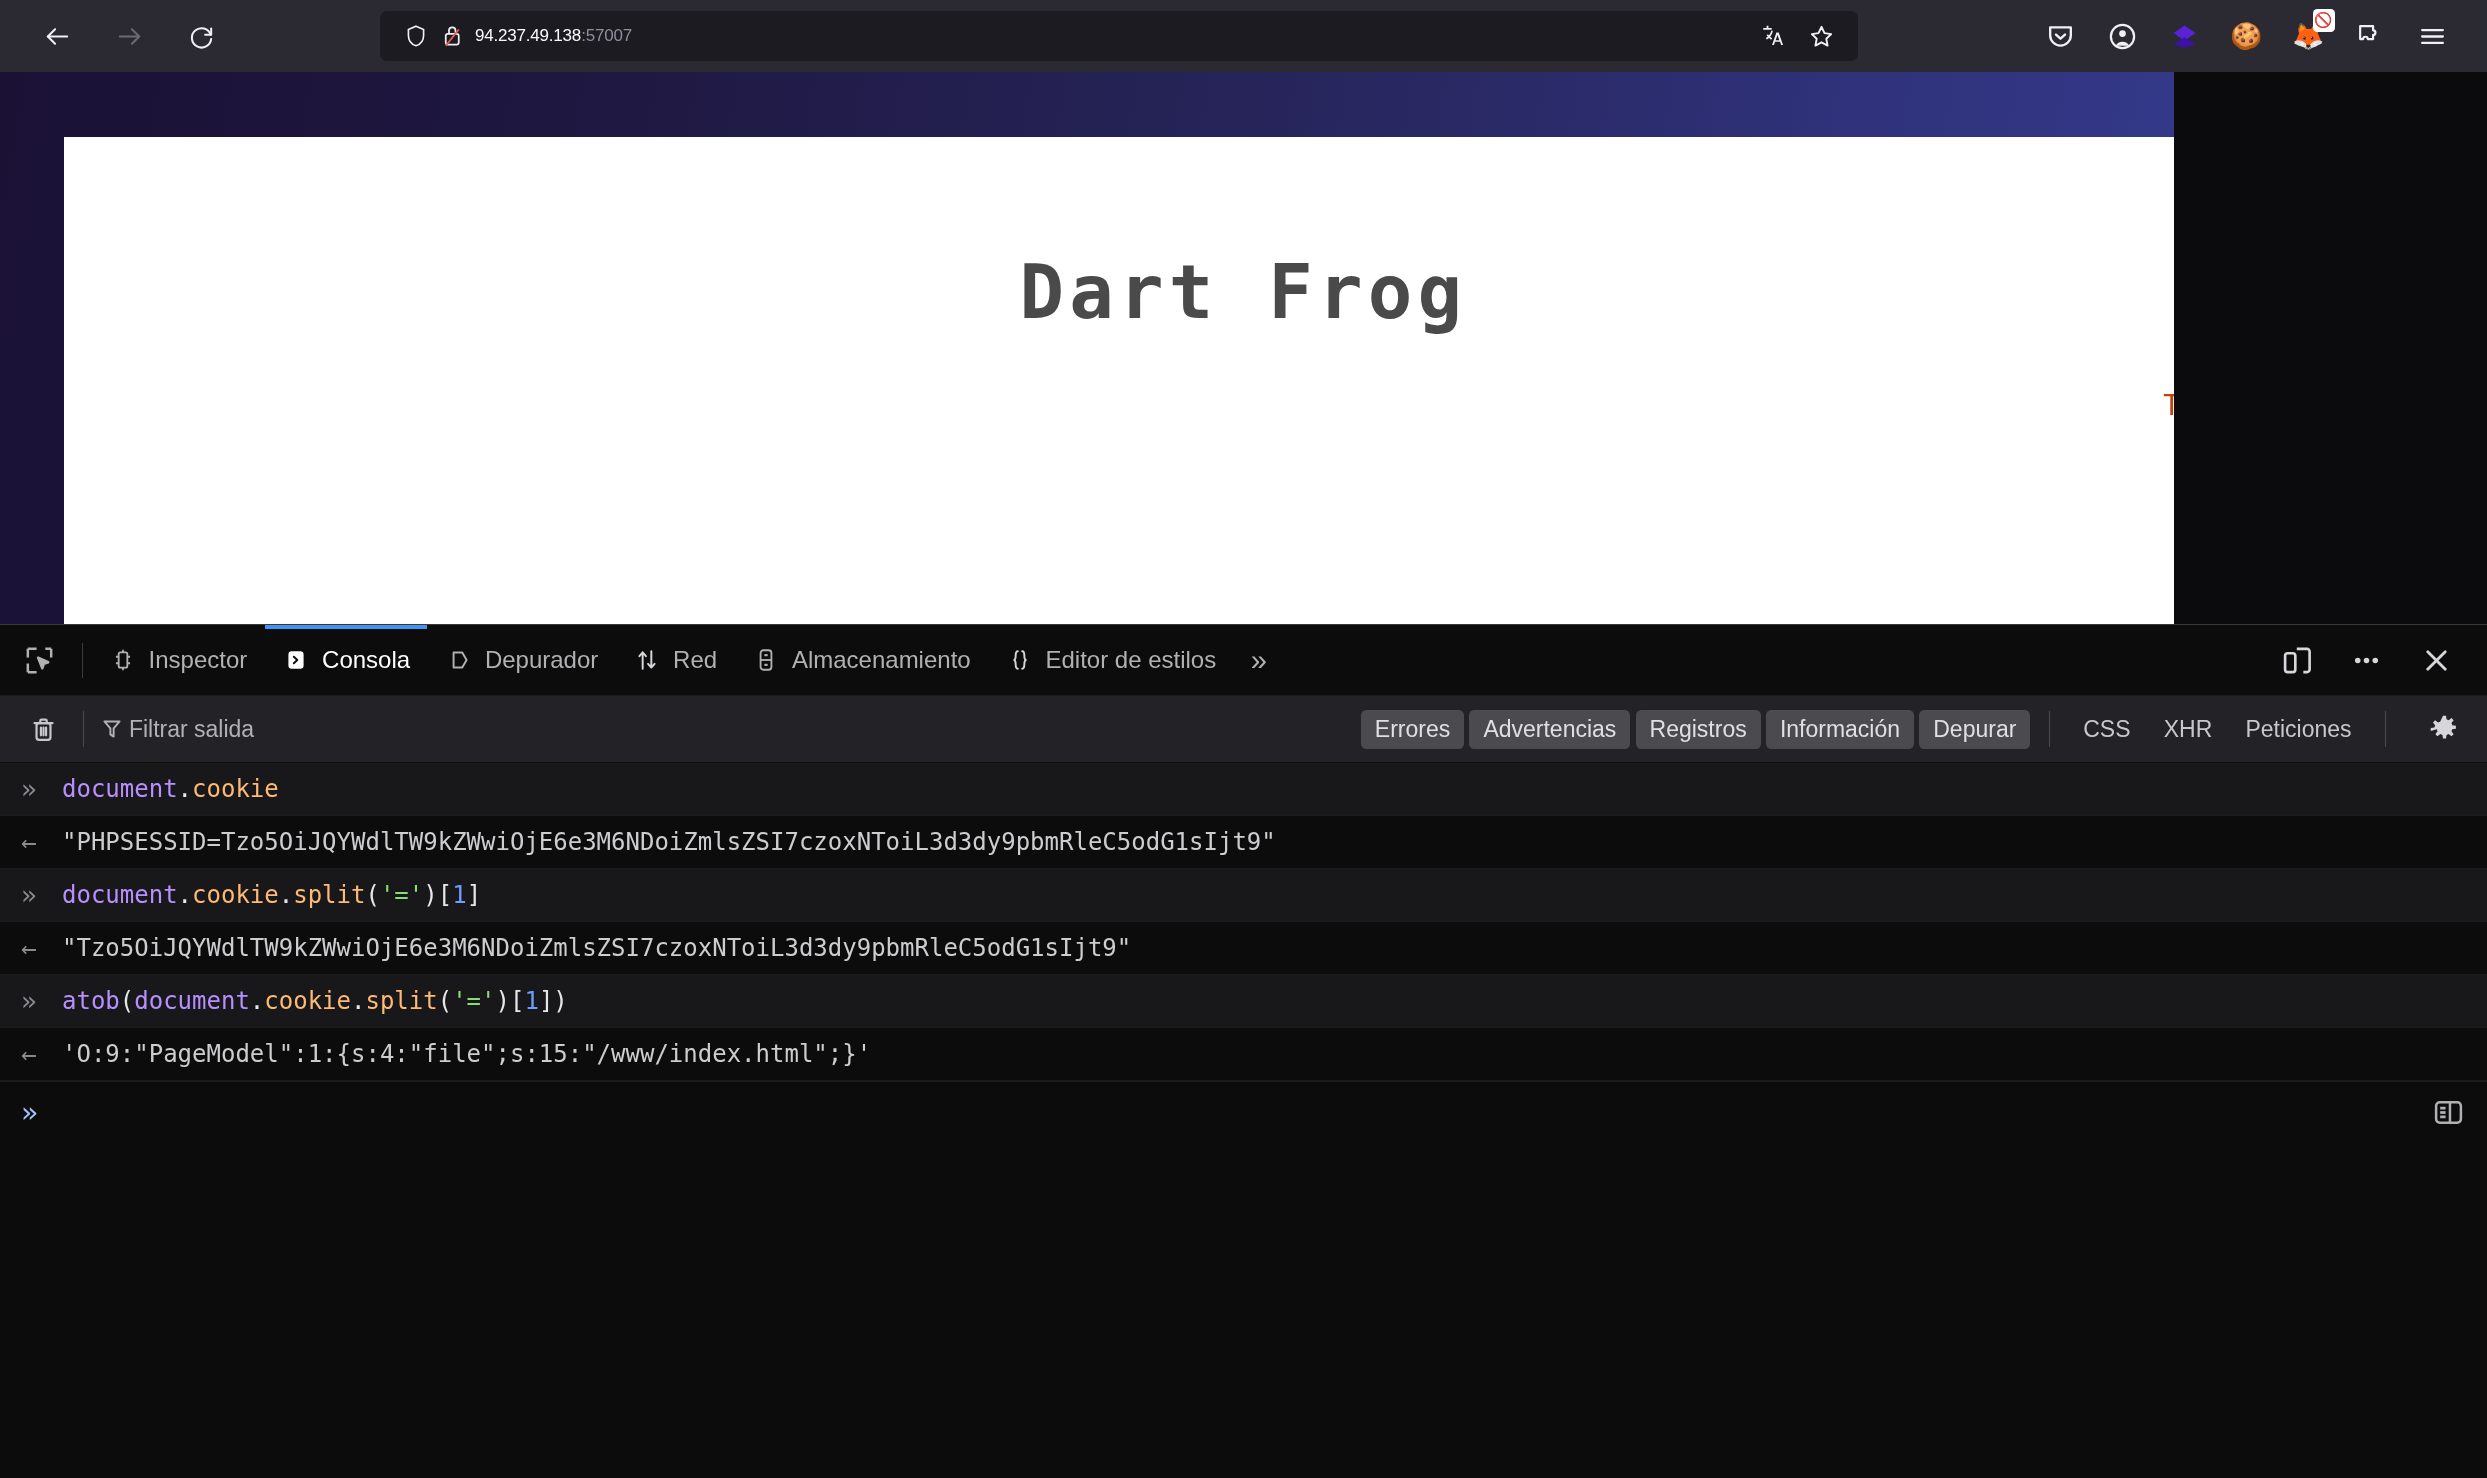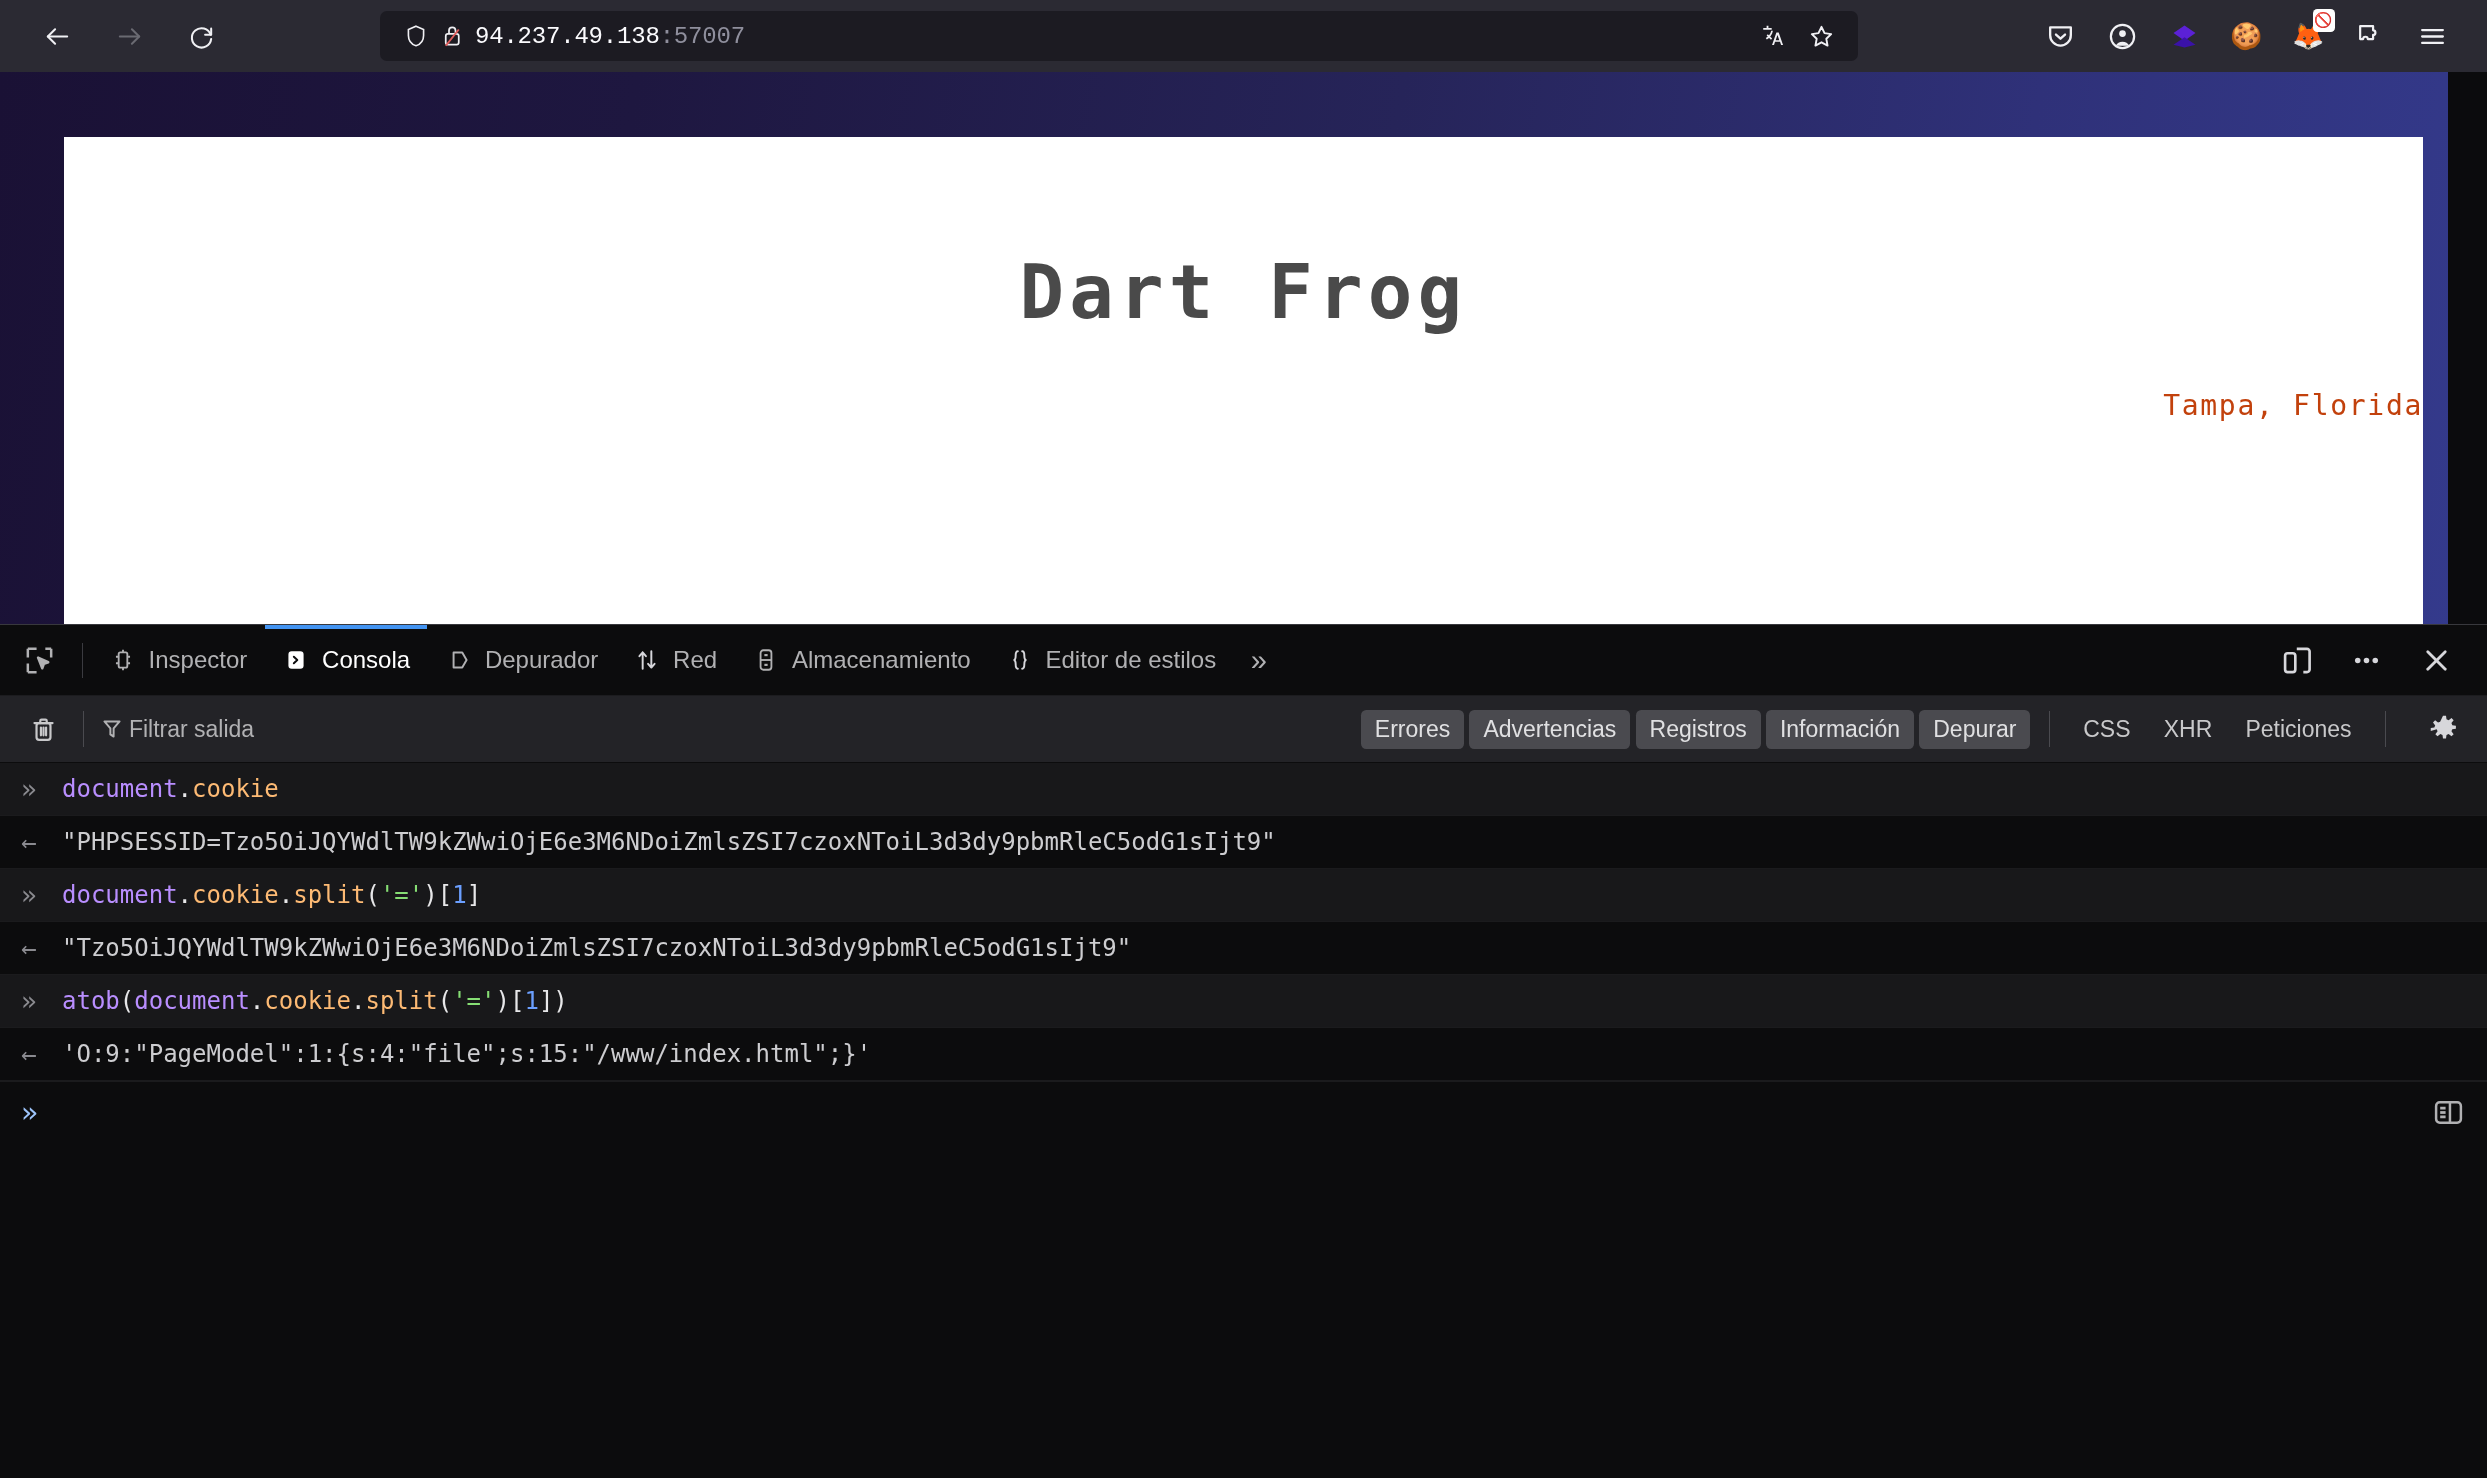--- a/index.html
+++ b/index.html
@@ -29,22 +29,22 @@
   #urlbar-wrap {
     position: absolute; left: 380px; top: 11.2px;
     width: 1478px; height: 50px;
     background: #1c1b22;
     border-radius: 7px;
     display: flex; align-items: center;
     padding: 0 22.5px;
     gap: 12px;
   }
   #urlbar-text {
-    font-family: Liberation Mono, monospace;
-    font-size: 24px;
+    font-family: Liberation Sans, sans-serif;
+    font-size: 17px;
     color: #fbfbfe;
     letter-spacing: -0.2px;
     white-space: nowrap;
   }
   #urlbar-text .port { color: #8f8f9d; }
   #urlbar-right { margin-left: auto; display: flex; align-items: center; gap: 19px; }
 
   #toolbar-right {
     margin-left: auto;
     display: flex; align-items: center; gap: 12px;
@@ -61,21 +61,21 @@
     position: absolute; top: -1.7px; right: -1.7px;
     width: 22.5px; height: 22.5px; border-radius: 4.3px;
     background: #fff;
     display: flex; align-items: center; justify-content: center;
     font-size: 14.7px; line-height: 1;
   }
 
   
   #page-viewport {
     position: absolute; top: 72px; left: 0;
-    width: 2448px; height: 606px;
+    width: 2174px; height: 606px;
     background: linear-gradient(100deg, #1a1135 0%, #1e1740 25%, #262459 55%, #2f3179 80%, #343a8c 100%);
     overflow: hidden;
   }
   #page-card {
     position: absolute;
     left: 64px; top: 65px;
     width: 2359px; height: 691px;
     background: #ffffff;
   }
   #page-title {

